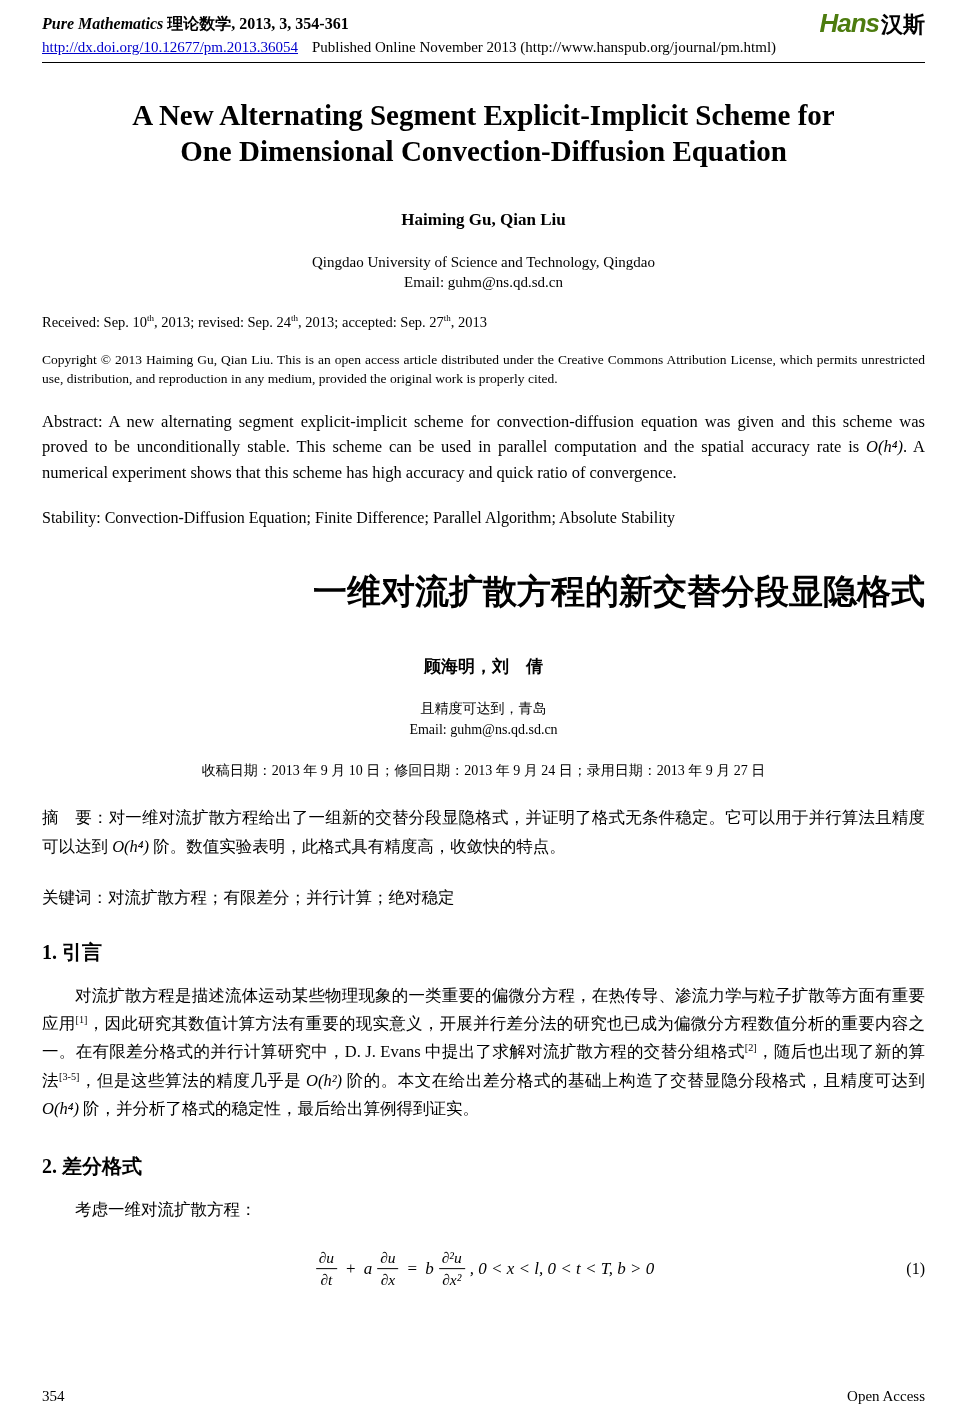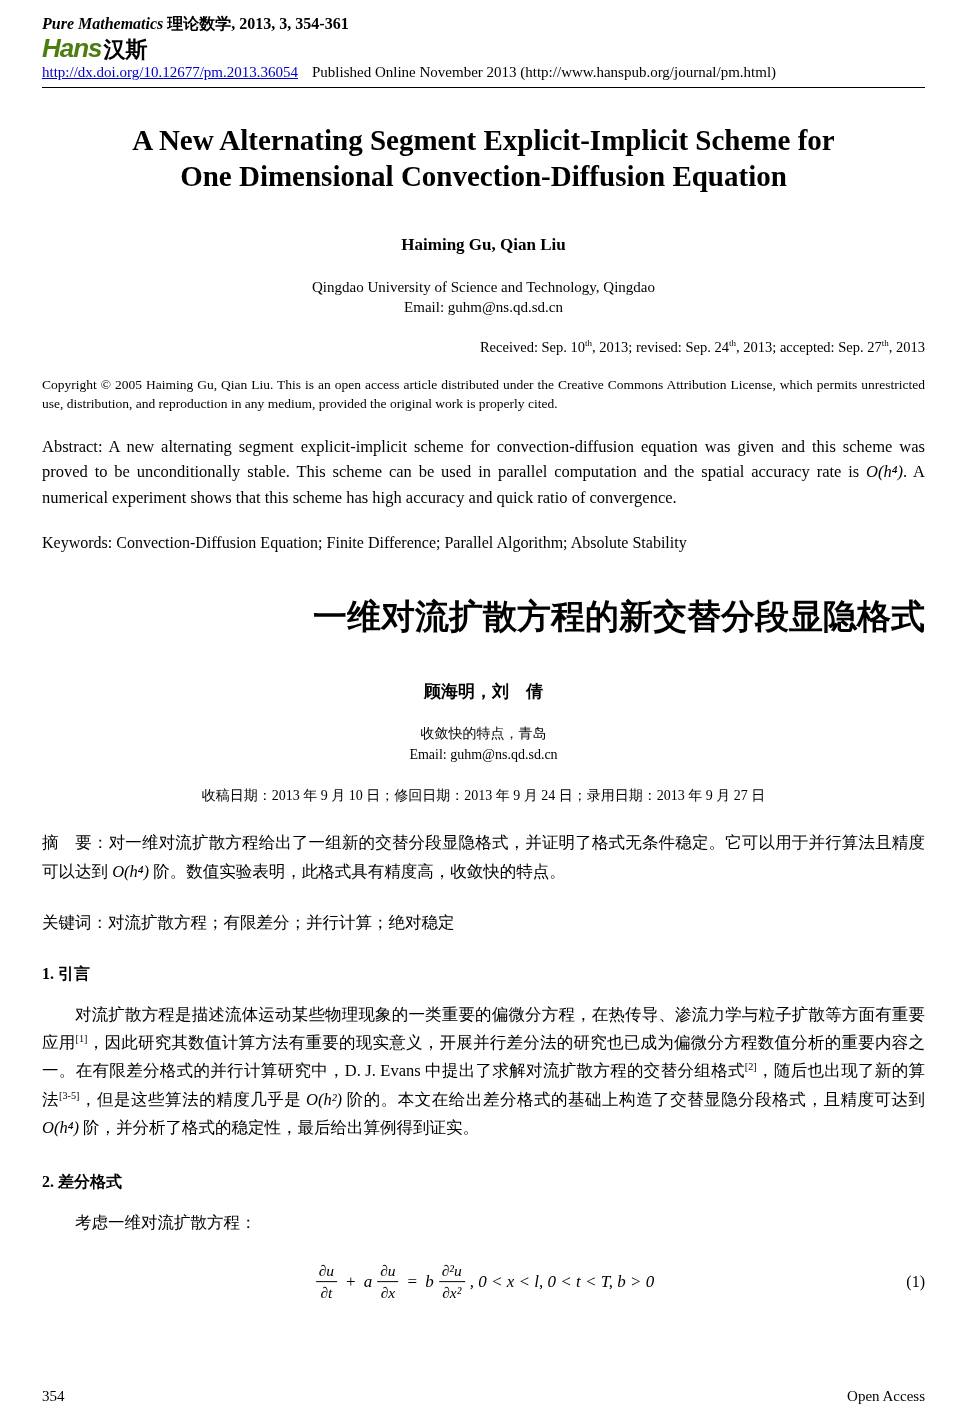--- a/index.html
+++ b/index.html
@@ -7,56 +7,56 @@
   body {
     background: #ffffff;
     color: #000;
     font-family: "Liberation Serif", serif;
     position: relative;
     overflow: hidden;
   }
   .page { position: relative; height: 100%; padding: 10px 42px 0 42px; }
 
   
-  .header-top { display: flex; justify-content: space-between; align-items: flex-start; flex-direction: column; }
+  .header-top { display: flex; justify-content: space-between; align-items: flex-start; }
   .journal-line { font-size: 16px; font-weight: bold; padding-top: 4px; }
   .journal-name { font-style: italic; }
   .logo { white-space: nowrap; line-height: 1; }
   .logo-latin { font-family: "Liberation Sans", sans-serif; font-weight: bold; font-style: italic; font-size: 26px; color: #4d7c0f; letter-spacing: -1px; }
   .logo-cn { font-weight: bold; font-size: 22px; color: #000; margin-left: 2px; text-align: center; }
   .header-sub { font-size: 15px; margin-top: 3px; }
   .doi-link { color: #0000cc; text-decoration: underline; cursor: pointer; }
   .published { margin-left: 14px; }
   .header-rule { border-bottom: 1.5px solid #000; margin-top: 6px; }
 
   
   .title { text-align: center; font-size: 29px; font-weight: bold; line-height: 1.25; margin-top: 34px; }
   .title span { display: block; }
   .authors-en { text-align: center; font-size: 17px; font-weight: bold; margin-top: 40px; }
   .affil-en { text-align: center; font-size: 15px; margin-top: 22px; line-height: 1.35; }
   .affil-en span { display: block; }
-  .received { text-align: right; font-size: 14.5px; margin-top: 22px; }
+  .received { text-align: left; font-size: 14.5px; margin-top: 22px; }
   .sup { vertical-align: super; font-size: 0.62em; line-height: 0; }
   .copyright { font-size: 13.5px; text-align: justify; line-height: 1.4; margin-top: 20px; }
   .abstract { font-size: 16.5px; text-align: justify; line-height: 1.55; margin-top: 20px; }
   .label-b { font-weight: normal; }
   .math { font-style: italic; }
   .keywords { font-size: 16px; margin-top: 24px; }
 
   
   .title-cn { text-align: right; font-size: 34px; font-weight: bold; margin-top: 42px; }
   .authors-cn { text-align: center; font-size: 17px; font-weight: bold; margin-top: 40px; }
   .affil-cn { text-align: center; font-size: 14px; margin-top: 20px; line-height: 1.5; }
   .affil-cn span { display: block; }
   .dates { text-align: center; font-size: 14px; margin-top: 22px; }
   .abstract-cn { font-size: 16.5px; text-align: justify; line-height: 1.7; margin-top: 24px; }
   .keywords-cn { font-size: 16.5px; margin-top: 26px; }
 
   
-  .section-title { font-size: 16px; font-weight: bold; margin-top: 30px; }
+  .section-title { font-size: 20px; font-weight: bold; margin-top: 30px; }
   .para { font-size: 16.5px; text-align: justify; line-height: 1.72; margin-top: 16px; }
   .indent { text-indent: 2em; }
   .ref { vertical-align: super; font-size: 0.62em; line-height: 0; }
 
   
   .equation-row { position: relative; margin-top: 16px; height: 56px; }
   .equation { position: absolute; left: 50%; top: 50%; transform: translate(-50%, -50%);
               display: flex; align-items: center; white-space: nowrap;
               font-size: 17px; font-style: italic; }
   .frac { display: inline-flex; flex-direction: column; align-items: center; font-size: 15.5px; line-height: 1.25; margin: 0 3px; }
@@ -98,36 +98,36 @@
 
   <div class="affil-en">
     <span>Qingdao University of Science and Technology, Qingdao</span>
     <span>Email: guhm@ns.qd.sd.cn</span>
   </div>
 
   <div class="received">
     <span>Received: Sep. 10</span><span class="sup">th</span><span>, 2013; revised: Sep. 24</span><span class="sup">th</span><span>, 2013; accepted: Sep. 27</span><span class="sup">th</span><span>, 2013</span>
   </div>
 
-  <p class="copyright">Copyright © 2005 Haiming Gu, Qian Liu. This is an open access article distributed under the Creative Commons Attribution License, which permits unrestricted use, distribution, and reproduction in any medium, provided the original work is properly cited.</p>
+  <p class="copyright">Copyright © 2013 Haiming Gu, Qian Liu. This is an open access article distributed under the Creative Commons Attribution License, which permits unrestricted use, distribution, and reproduction in any medium, provided the original work is properly cited.</p>
 
   <p class="abstract">
     <span class="label-b">Abstract:</span><span> A new alternating segment explicit-implicit scheme for convection-diffusion equation was given and this scheme was proved to be unconditionally stable. This scheme can be used in parallel computation and the spatial accuracy rate is </span><span class="math">O(h⁴)</span><span>. A numerical experiment shows that this scheme has high accuracy and quick ratio of convergence.</span>
   </p>
 
   <p class="keywords">
-    <span class="label-b">Keywords:</span><span> Convection-Diffusion Equation; Finite Difference; Parallel Algorithm; Absolute Stability</span>
+    <span class="label-b">Stability:</span><span> Convection-Diffusion Equation; Finite Difference; Parallel Algorithm; Absolute Stability</span>
   </p>
 
   <h1 class="title-cn">一维对流扩散方程的新交替分段显隐格式</h1>
 
   <div class="authors-cn">顾海明，刘　倩</div>
 
   <div class="affil-cn">
-    <span>收敛快的特点，青岛</span>
+    <span>且精度可达到，青岛</span>
     <span>Email: guhm@ns.qd.sd.cn</span>
   </div>
 
   <div class="dates">收稿日期：2013 年 9 月 10 日；修回日期：2013 年 9 月 24 日；录用日期：2013 年 9 月 27 日</div>
 
   <p class="abstract-cn">
     <span class="label-b">摘　要：</span><span>对一维对流扩散方程给出了一组新的交替分段显隐格式，并证明了格式无条件稳定。它可以用于并行算法且精度可以达到</span> <span class="math">O(h⁴)</span> <span>阶。数值实验表明，此格式具有精度高，收敛快的特点。</span>
   </p>
 
   <p class="keywords-cn">

